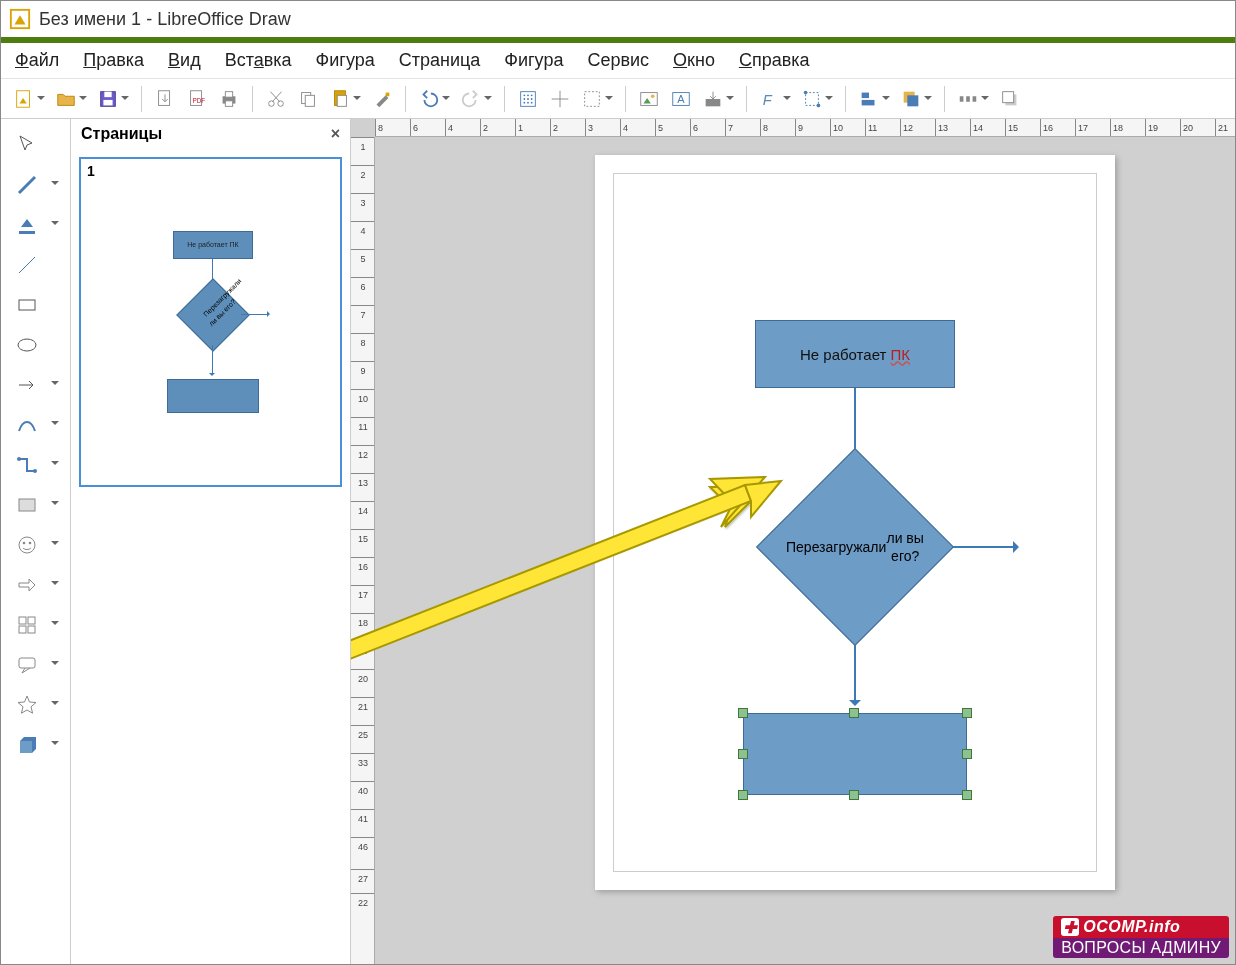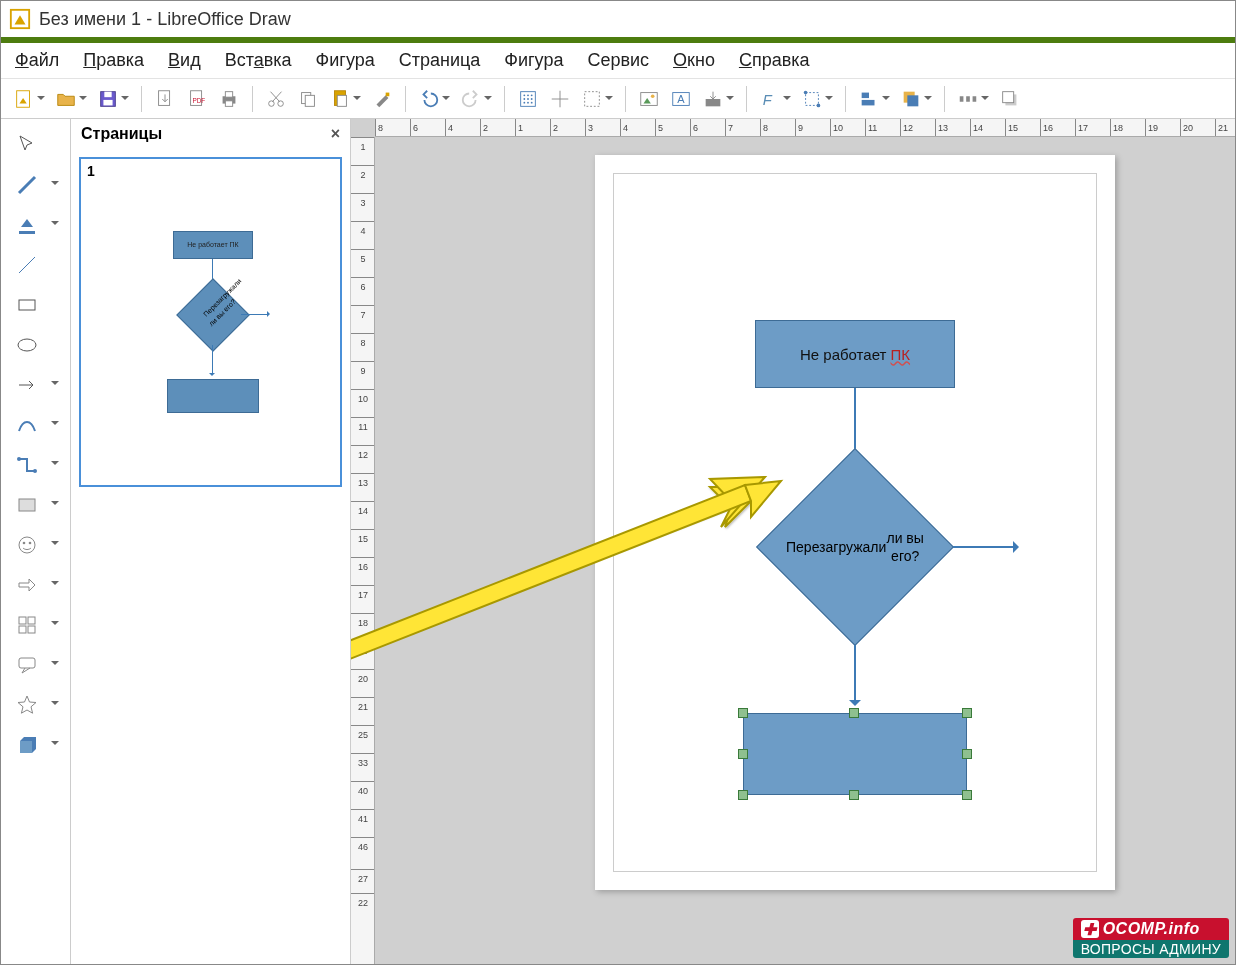--- a/index.html
+++ b/index.html
@@ -47,21 +47,21 @@
   .shape-diamond .label { position:absolute; inset:0; display:flex; align-items:center; justify-content:center; transform:rotate(-45deg); font-size:14px; text-align:center; line-height:1.3;}
   .conn { position:absolute; background:#3d7ab5;}
   .arrowhead { position:absolute; width:0; height:0; }
   .arrowhead.down { border:6px solid transparent; border-top-color:#3d7ab5;}
   .arrowhead.right { border:6px solid transparent; border-left-color:#3d7ab5;}
   .sel-handle { position:absolute; width:10px; height:10px; background:#8fc08f; border:1px solid #3a7a3a;}
   .annot-arrow { position:absolute; pointer-events:none;}
   .watermark { position:absolute; right:6px; bottom:6px; }
   .watermark-top { background:#c8102e; color:#fff; font-weight:bold; font-style:italic; padding:2px 8px; border-radius:3px 3px 0 0; font-size:16px; letter-spacing:0.5px; display:flex; align-items:center; gap:4px;}
   .watermark-top .plus { background:#fff; color:#c8102e; width:18px; height:18px; border-radius:3px; display:inline-flex;align-items:center;justify-content:center; font-weight:900;}
-  .watermark-bot { background:#0f766e; color:#fff; font-size:14px; padding:1px 8px; border-radius:0 0 3px 3px; text-align:center; letter-spacing:0.3px;}
+  .watermark-bot { background:#701a75; color:#fff; font-size:16px; padding:1px 8px; border-radius:0 0 3px 3px; text-align:center; letter-spacing:0.3px;}
   .redline { color:#b82020; text-decoration: underline wavy #d05050; text-decoration-skip-ink: none;}
 </style>
 </head>
 <body>
 
 <div class="titlebar">
   <span class="app-icon">
     <svg viewBox="0 0 24 24">
         <rect x="2" y="2" width="20" height="20" fill="#fff" stroke="#d9a300" stroke-width="2"></rect>
         <polygon points="6,18 12,8 18,18" fill="#d9a300"></polygon>

